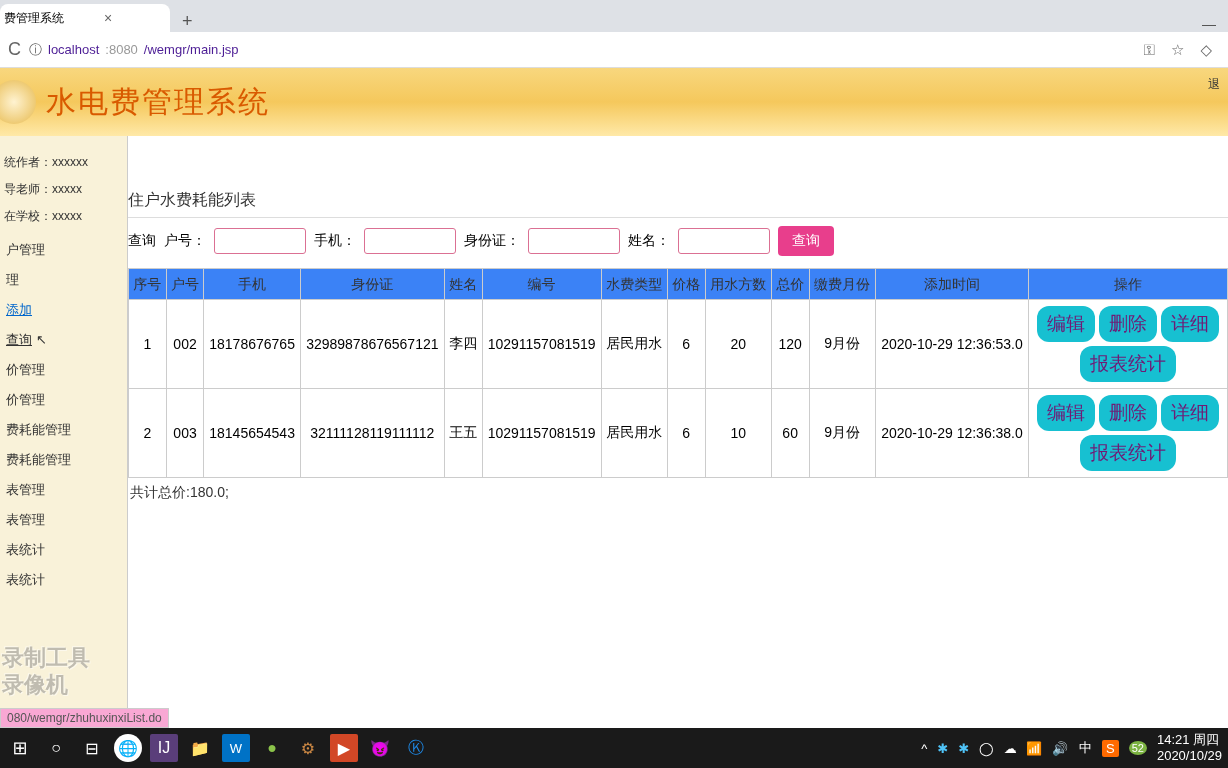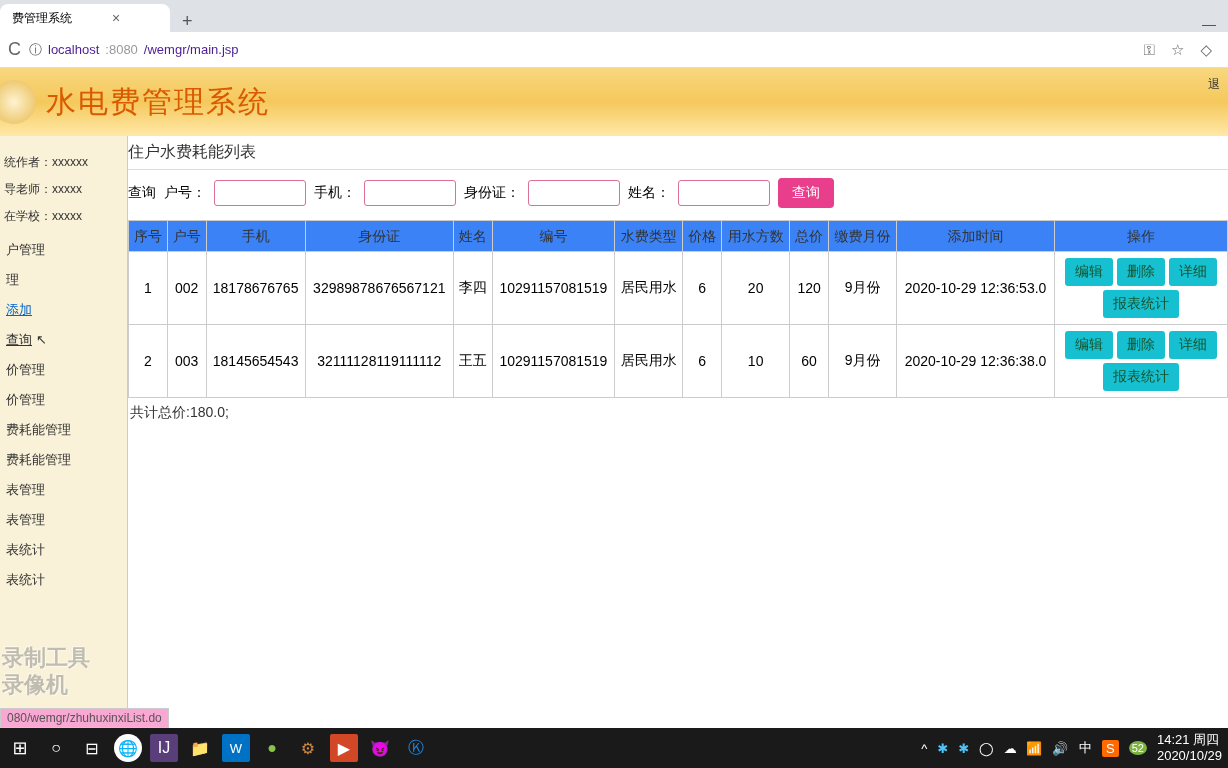--- a/index.html
+++ b/index.html
@@ -1,20 +1,20 @@
 <!DOCTYPE html>
 <html><head>
   <meta charset="utf-8">
   <style>
     * { margin: 0; padding: 0; box-sizing: border-box; font-family: "Microsoft YaHei", Arial, sans-serif; }
     body { width: 1228px; height: 768px; overflow: hidden; background: #fff; }
     
     
     .browser-tabs { height: 32px; background: #dee1e6; display: flex; align-items: flex-end; padding-left: 0; }
-    .tab { background: #fff; height: 28px; display: flex; align-items: center; padding: 0 12px; border-radius: 8px 8px 0 0; min-width: 170px; font-size: 12px; gap: 40px; }
+    .tab { background: #fff; height: 28px; display: flex; align-items: center; padding: 0 4px; border-radius: 8px 8px 0 0; min-width: 170px; font-size: 12px; gap: 40px; }
     .tab-close { font-size: 14px; color: #666; }
     .new-tab { padding: 0 12px; font-size: 18px; color: #555; }
     .browser-toolbar { height: 36px; background: #fff; display: flex; align-items: center; padding: 0 8px; gap: 8px; border-bottom: 1px solid #ddd; }
     .nav-btn { color: #666; font-size: 18px; }
     .url-bar { flex: 1; display: flex; align-items: center; gap: 6px; font-size: 13px; color: #666; }
     .url-host { color: #4c1d95; }
     .url-port { color: #999; }
     .toolbar-icons { display: flex; gap: 16px; color: #666; font-size: 15px; padding-right: 8px; }
     
     
@@ -29,33 +29,33 @@
     .sidebar { width: 128px; background: #f9f2d9; border-right: 1px solid #ccc; padding: 8px 4px; font-size: 13px; color: #333; overflow: hidden; }
     .sidebar-info { font-size: 12px; margin: 10px 0; }
     .sidebar-info div { margin: 10px 0; }
     .menu-item { padding: 6px 2px; cursor: pointer; color: #333; }
     .menu-item.active { color: #0066cc; text-decoration: underline; }
     .menu-item.highlight { text-decoration: underline; }
     .cursor-icon { display: inline-block; margin-left: 4px; }
     .watermark { position: absolute; bottom: 70px; left: 2px; font-size: 22px; color: #888; font-weight: bold; opacity: 0.5; text-shadow: 1px 1px 0 #fff, -1px -1px 0 #fff; line-height: 1.2;}
     
     
-    .main { flex: 1; background: #fff; padding: 0; overflow: auto; }
+    .main { flex: 1; background: #fff; padding: 0; overflow: auto; margin-top: 48px; }
     .page-title { font-size: 16px; color: #333; padding: 6px 0; border-bottom: 1px solid #ddd; margin-bottom: 8px; }
     .search-bar { display: flex; align-items: center; gap: 8px; margin-bottom: 12px; font-size: 14px; flex-wrap: wrap; }
     .search-bar label { white-space: nowrap; }
     .search-bar input { border: 1px solid #db7093; border-radius: 3px; padding: 4px 6px; width: 92px; height: 26px; }
     .search-btn { background: #e83e8c; color: #fff; border: none; border-radius: 4px; padding: 6px 14px; font-size: 14px; cursor: pointer; }
     
     
     table { border-collapse: collapse; width: 100%; font-size: 14px; }
     th, td { border: 1px solid #ccc; padding: 6px 4px; text-align: center; vertical-align: middle; }
     th { background: #3b82f6; font-weight: normal; color: #333; line-height: 1.3; }
     .action-cell { padding: 4px; }
-    .action-btn { display: inline-block; background: #17c0d1; color: #14532d; border: none; border-radius: 3px; padding: 5px 10px; margin: 2px; font-size: 14px; cursor: pointer; }
+    .action-btn { display: inline-block; background: #17c0d1; color: #701a75; border: none; border-radius: 12px; padding: 5px 10px; margin: 2px; font-size: 19px; cursor: pointer; }
     .total-line { font-size: 14px; padding: 6px 2px; color: #333; }
     
     
     .status-bar { position: absolute; bottom: 40px; left: 0; background: #f9a8d4; border: 1px solid #ccc; font-size: 12px; padding: 2px 6px; color: #555; }
     
     
     .taskbar { position: absolute; bottom: 0; left: 0; right: 0; height: 40px; background: #1a1a1a; display: flex; align-items: center; padding: 0 6px; gap: 8px; }
     .tb-icon { width: 28px; height: 28px; display: flex; align-items: center; justify-content: center; color: #fff; font-size: 16px; border-radius: 2px; }
     .tb-icon.win { font-size: 18px; }
     .tb-spacer { flex: 1; }

